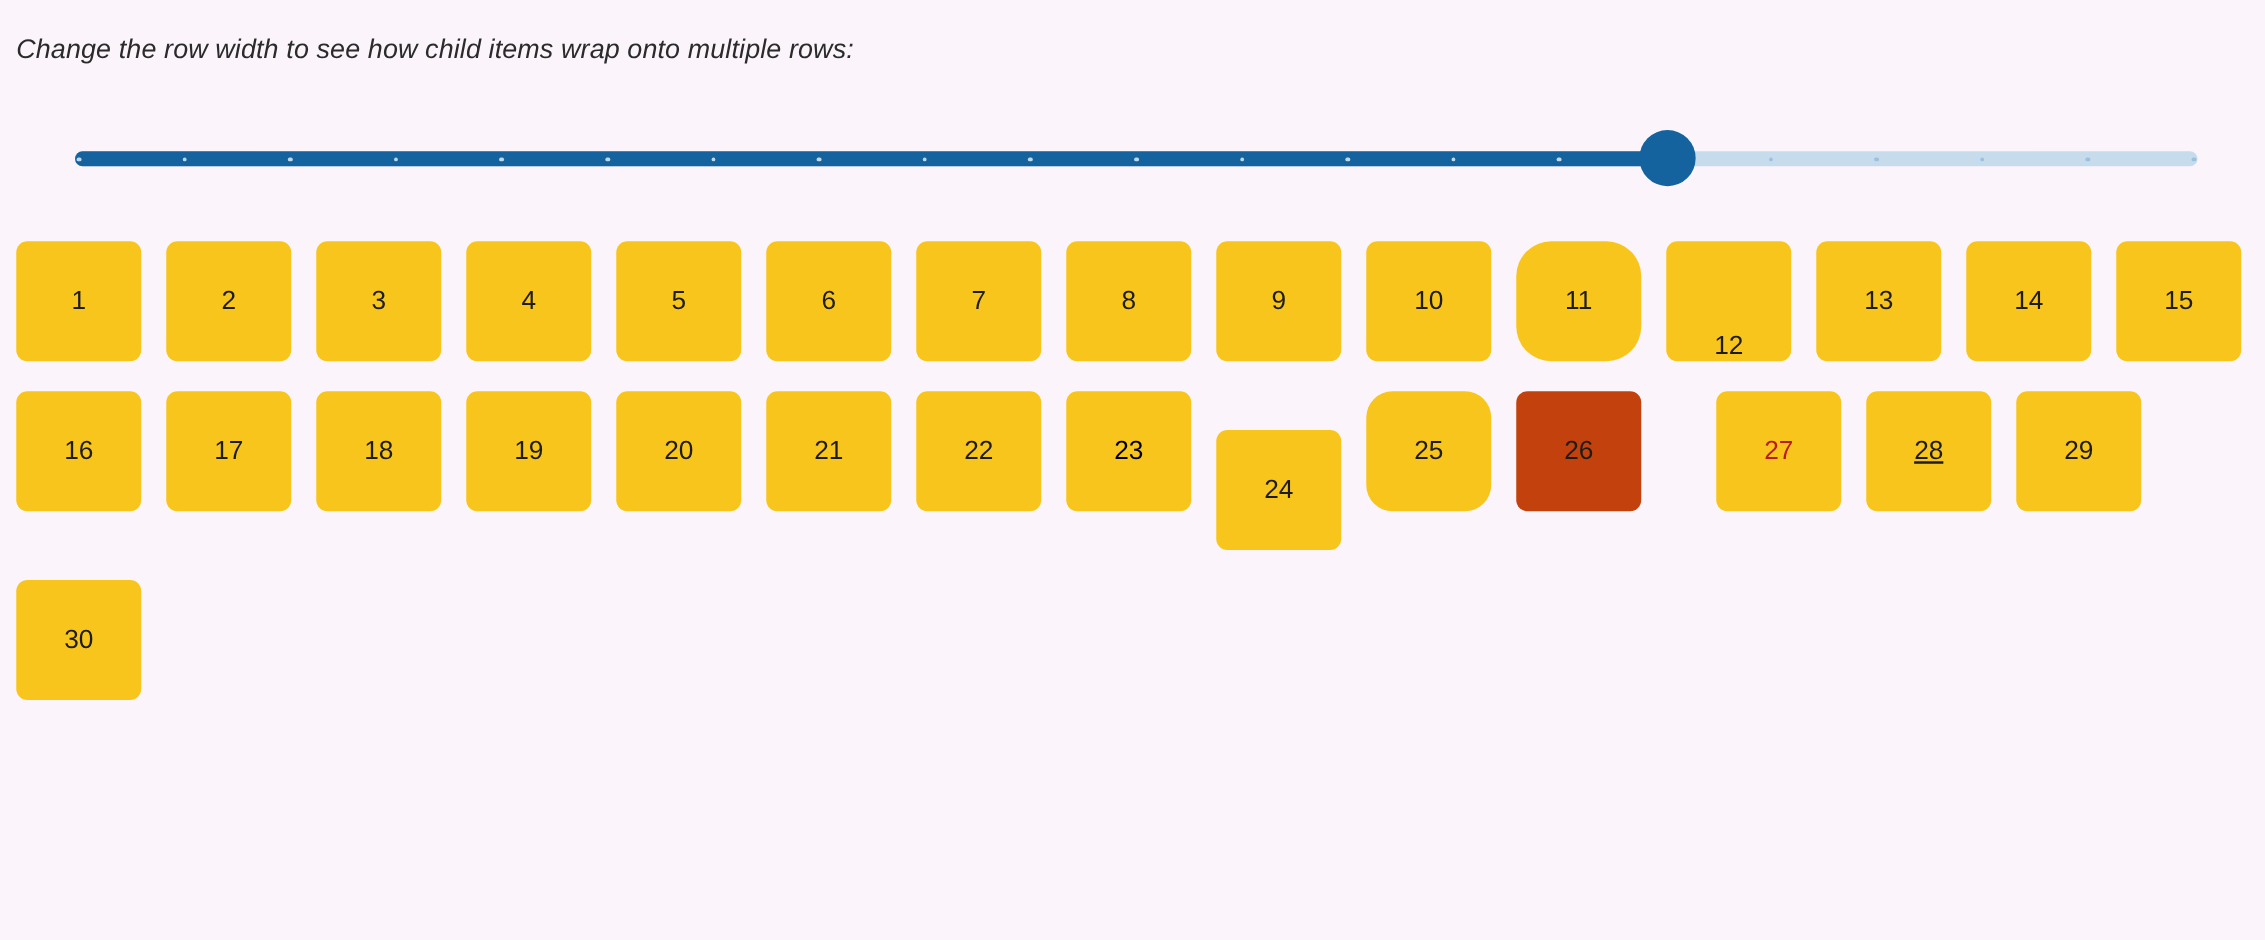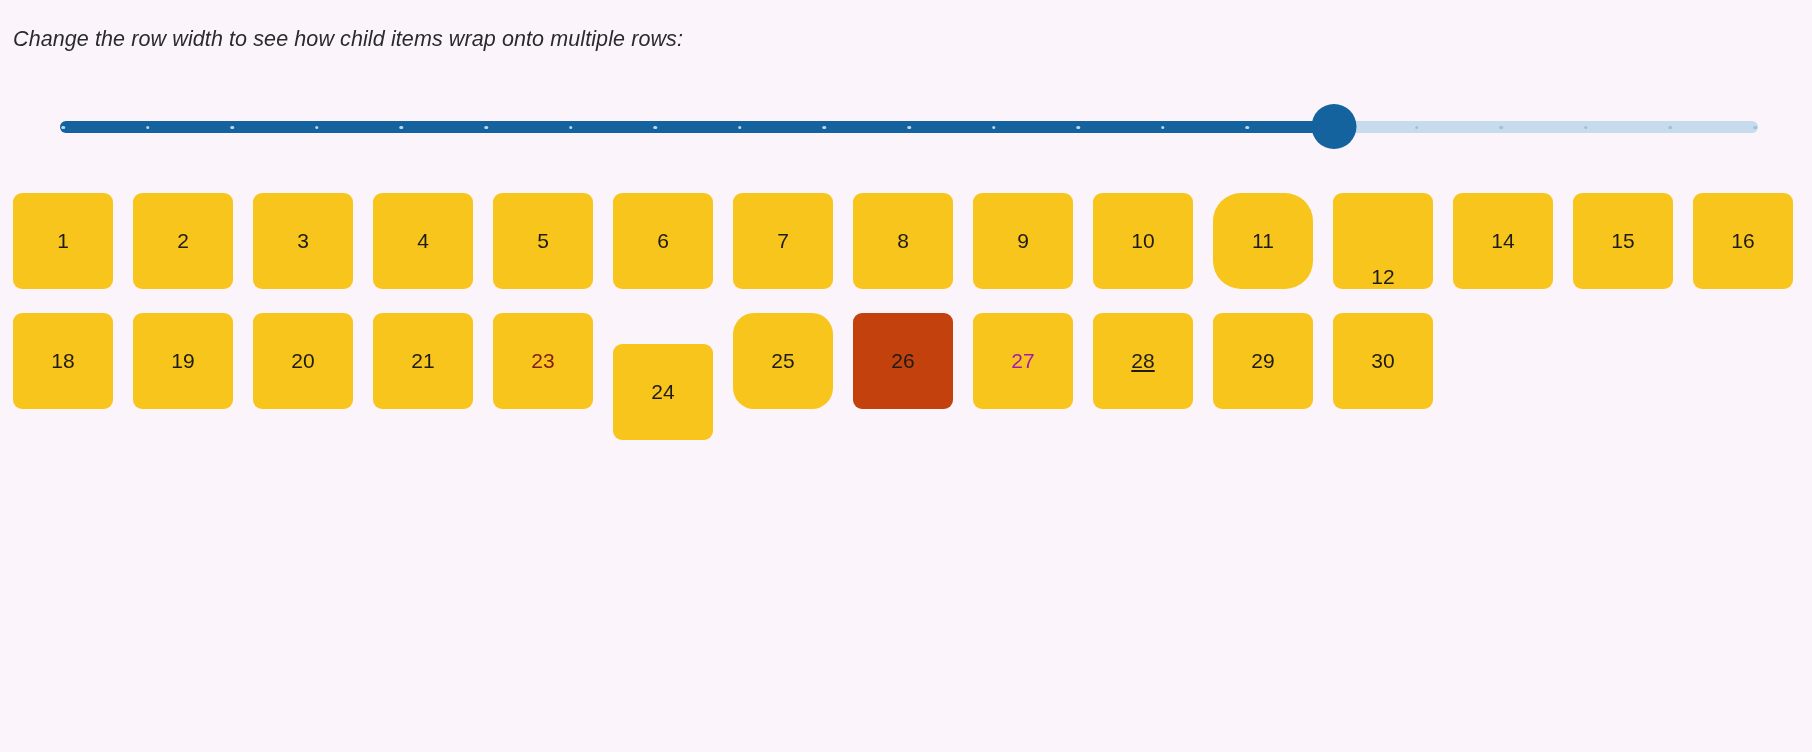--- a/index.html
+++ b/index.html
@@ -181,53 +181,62 @@
       <div class="item" style="background: rgb(248, 197, 28); color: rgb(30, 28, 23);">
         <span>10</span>
       </div>
       <div class="item" style="background: rgb(248, 197, 28); color: rgb(30, 28, 23); border-radius: 28px;">
         <span>11</span>
       </div>
       <div class="item" style="background: rgb(248, 197, 28); color: rgb(30, 28, 23); align-items: flex-end;">
         <span>12</span>
       </div>
       <div class="item" style="background: rgb(248, 197, 28); color: rgb(30, 28, 23);">
+        <span>13</span>
+      </div>
+      <div class="item" style="background: rgb(248, 197, 28); color: rgb(30, 28, 23);">
         <span>14</span>
       </div>
       <div class="item" style="background: rgb(248, 197, 28); color: rgb(30, 28, 23);">
         <span>15</span>
       </div>
       <div class="item" style="background: rgb(248, 197, 28); color: rgb(30, 28, 23);">
         <span>16</span>
       </div>
       <div class="item" style="background: rgb(248, 197, 28); color: rgb(30, 28, 23);">
+        <span>17</span>
+      </div>
+      <div class="item" style="background: rgb(248, 197, 28); color: rgb(30, 28, 23);">
         <span>18</span>
       </div>
       <div class="item" style="background: rgb(248, 197, 28); color: rgb(30, 28, 23);">
         <span>19</span>
       </div>
       <div class="item" style="background: rgb(248, 197, 28); color: rgb(30, 28, 23);">
         <span>20</span>
       </div>
       <div class="item" style="background: rgb(248, 197, 28); color: rgb(30, 28, 23);">
         <span>21</span>
       </div>
-      <div class="item" style="background: rgb(248, 197, 28); color: #7f1d1d;">
+      <div class="item" style="background: rgb(248, 197, 28); color: rgb(30, 28, 23);">
+        <span>22</span>
+      </div>
+      <div class="item" style="background: rgb(248, 197, 28); color: #000000;">
         <span>23</span>
       </div>
       <div class="item" style="background: rgb(248, 197, 28); color: rgb(30, 28, 23); margin-top: 31px;">
         <span>24</span>
       </div>
       <div class="item" style="background: rgb(248, 197, 28); color: rgb(30, 28, 23); border-radius: 21px;">
         <span>25</span>
       </div>
       <div class="item" style="background: #c2410c; color: rgb(30, 28, 23);">
         <span>26</span>
       </div>
-      <div class="item" style="background: rgb(248, 197, 28); color: #a21caf;">
+      <div class="item" style="background: rgb(248, 197, 28); color: #b91c1c; margin-left: 40px;">
         <span>27</span>
       </div>
       <div class="item" style="background: rgb(248, 197, 28); color: rgb(30, 28, 23); text-decoration: underline;">
         <span>28</span>
       </div>
       <div class="item" style="background: rgb(248, 197, 28); color: rgb(30, 28, 23);">
         <span>29</span>
       </div>
       <div class="item" style="background: rgb(248, 197, 28); color: rgb(30, 28, 23);">
         <span>30</span>

